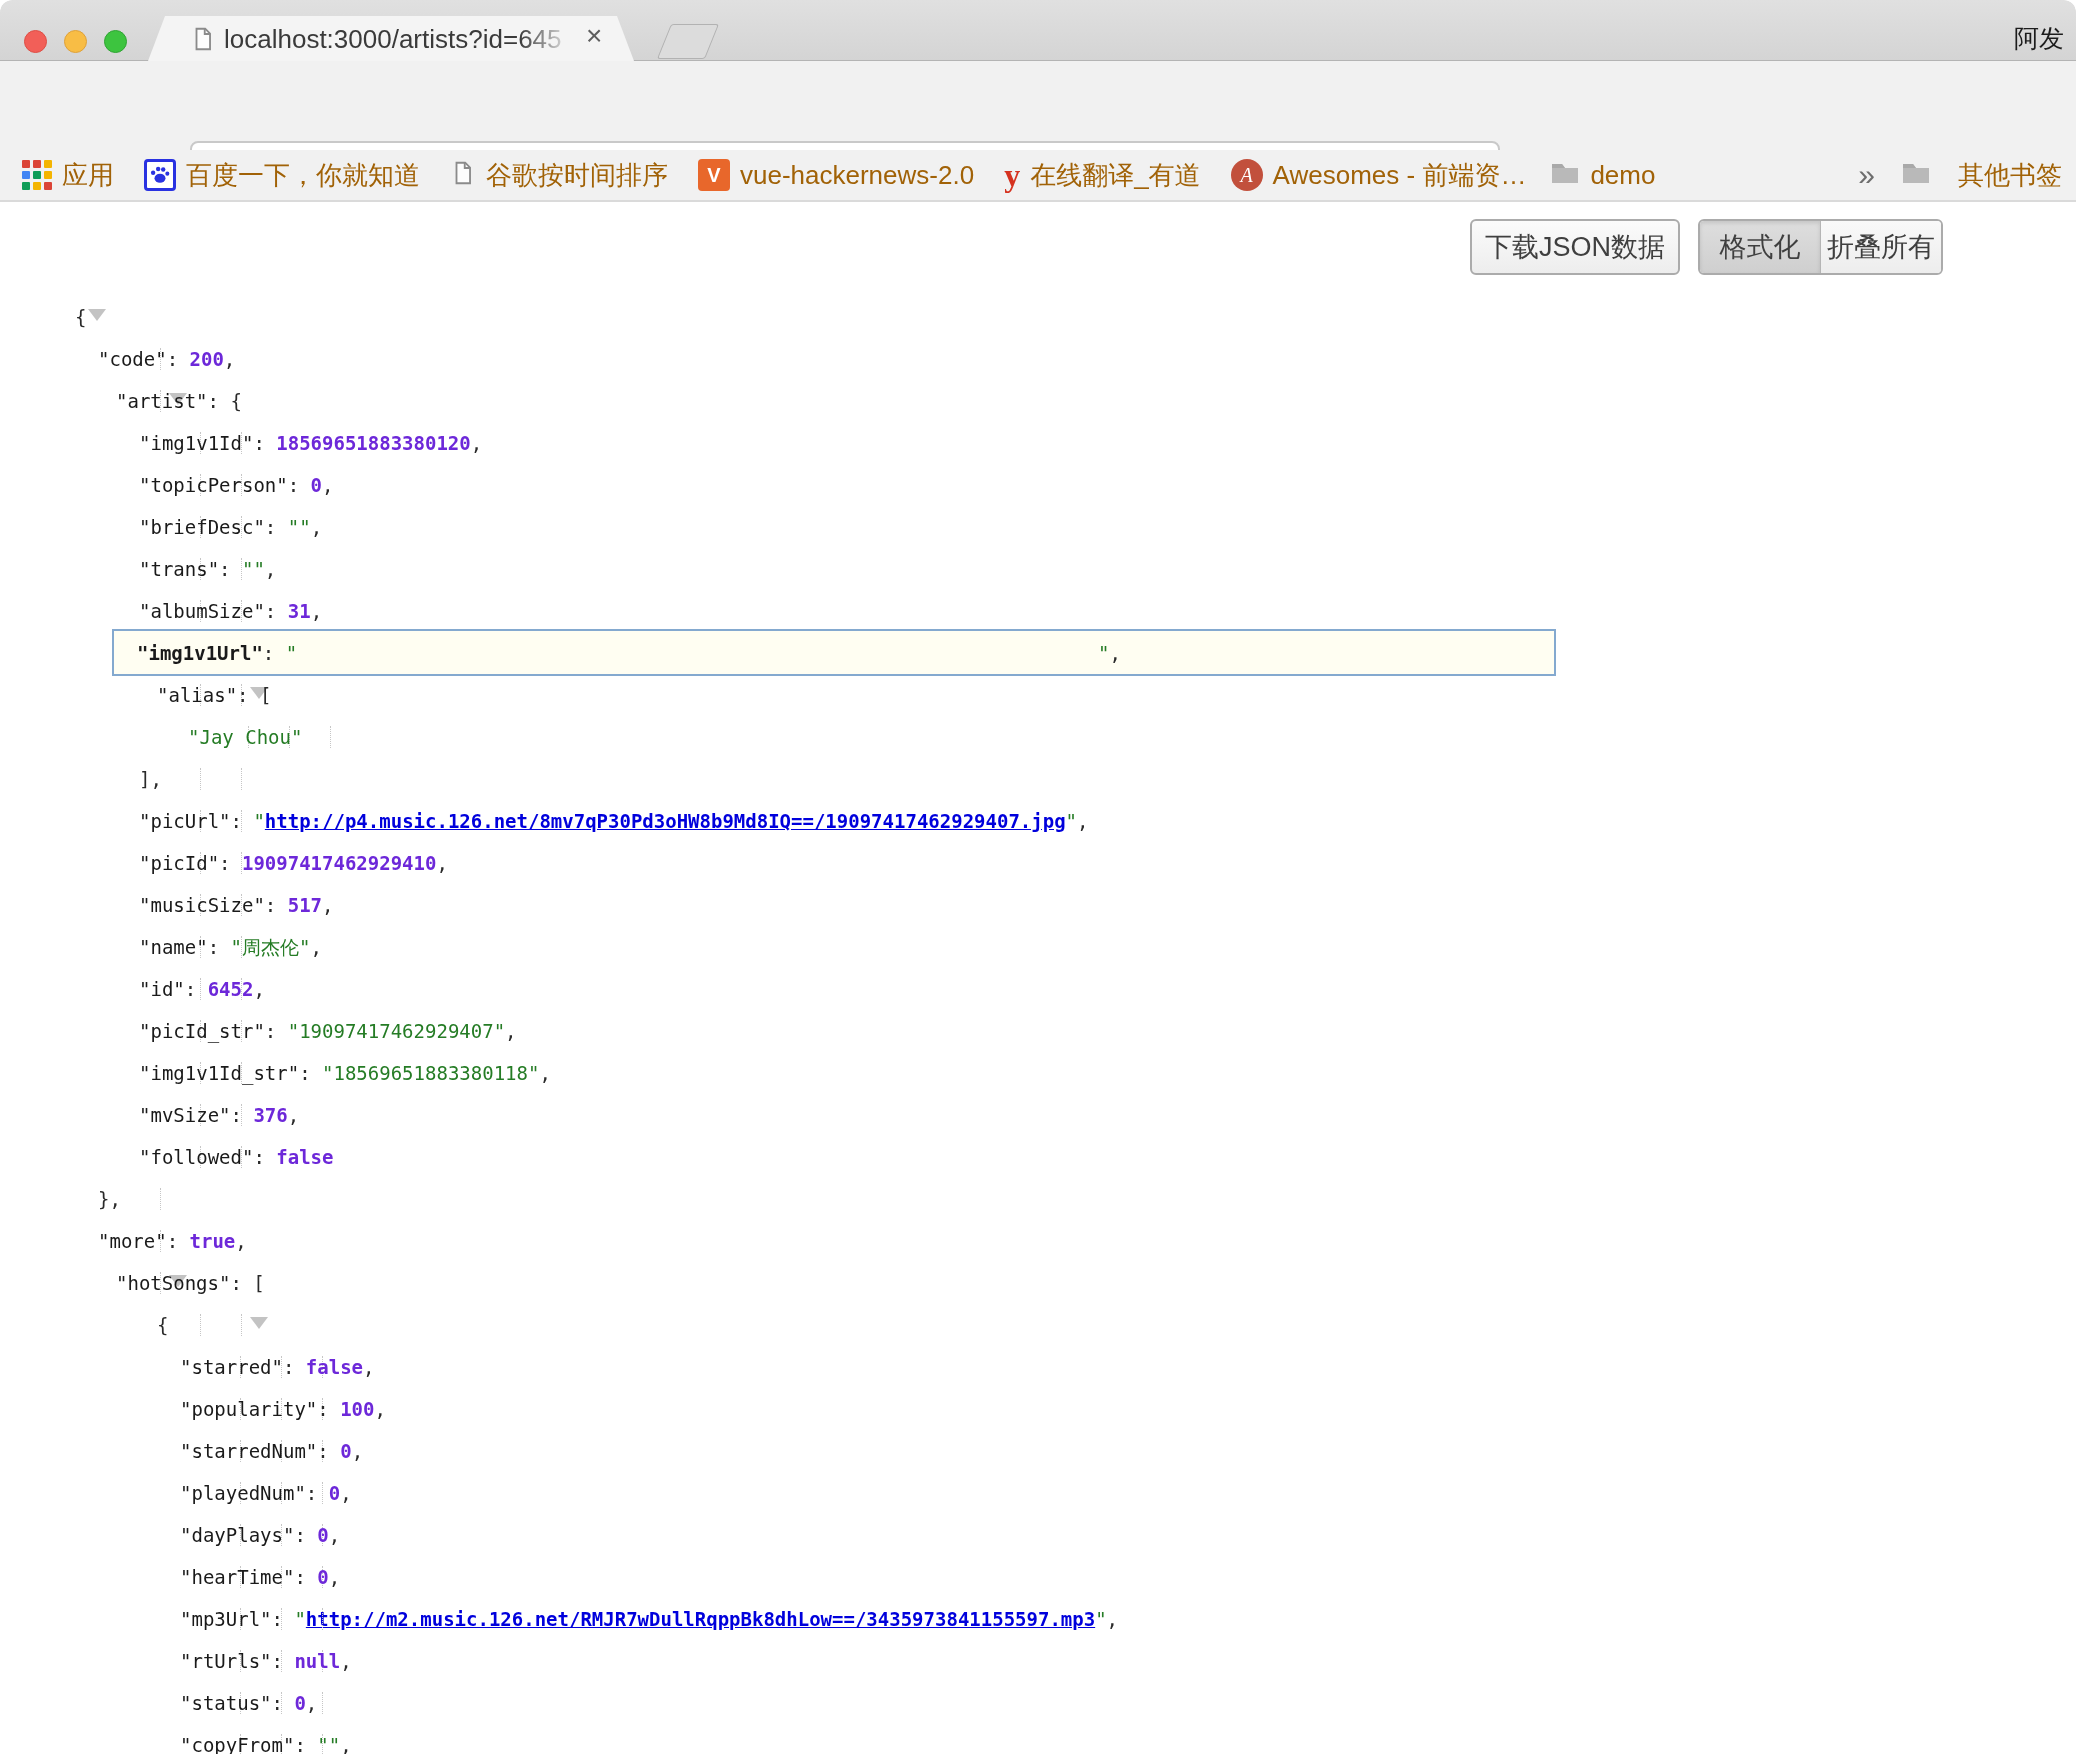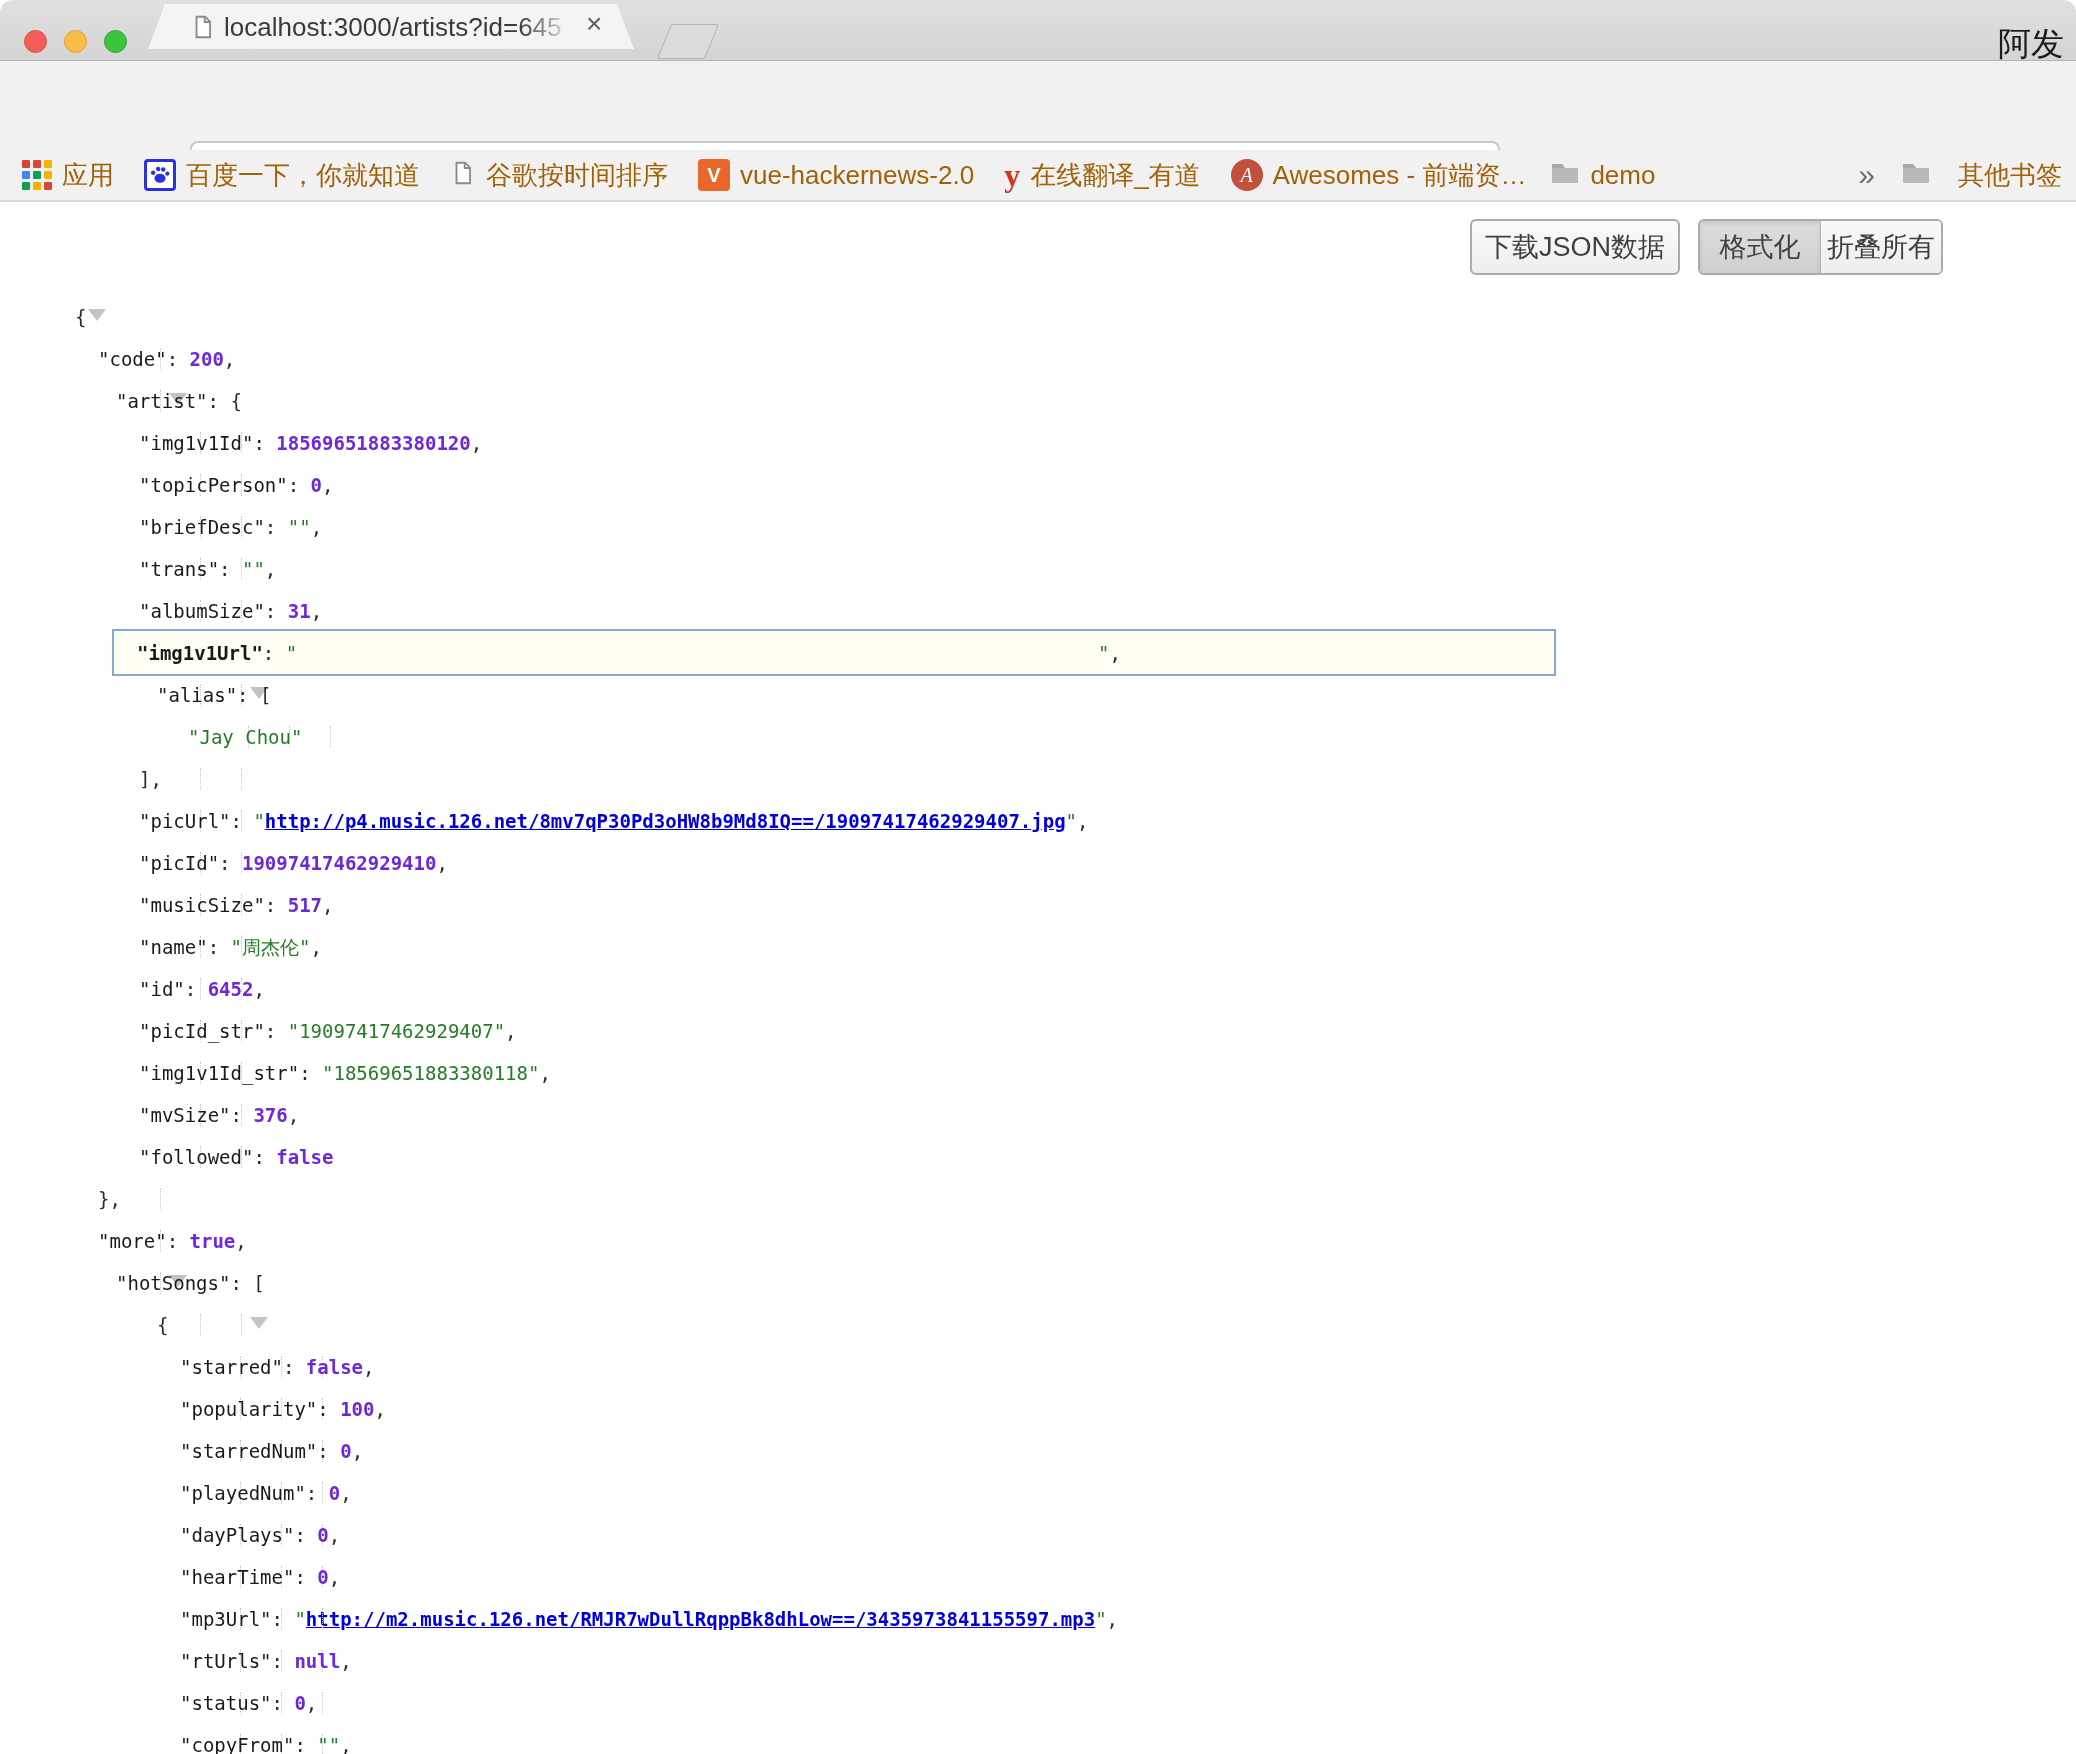--- a/index.html
+++ b/index.html
@@ -6,29 +6,29 @@
     font-family:"Liberation Sans",sans-serif;-webkit-font-smoothing:antialiased;}
   .window{position:relative;width:2076px;height:1754px;background:#fff;border-radius:12px 12px 0 0;overflow:hidden;}
 
   
   .tabstrip{position:absolute;left:0;top:0;width:100%;height:60px;
     background:linear-gradient(#E0E0E0,#D4D4D4);border-bottom:1px solid #B4B4B4;border-radius:12px 12px 0 0;}
   .light{position:absolute;top:30px;width:23px;height:23px;border-radius:50%;box-sizing:border-box;}
   .light.red{left:24px;background:#F25F58;border:1px solid #DE4E45;}
   .light.yellow{left:64px;background:#F8BD45;border:1px solid #DFA139;}
   .light.green{left:104px;background:#3DC43F;border:1px solid #2FA433;}
-  .tab{position:absolute;left:148px;top:4px;width:486px;height:45px;background:#F4F4F4;
+  .tab{position:absolute;left:148px;top:16px;width:486px;height:45px;background:#F4F4F4;
     clip-path:polygon(17px 0,469px 0,486px 100%,0 100%);filter:drop-shadow(0 0 1px #9B9B9B);text-decoration:underline;}
   .tab-fav{position:absolute;left:42px;top:10px;}
   .tab-title{position:absolute;left:76px;top:8px;width:352px;font-size:26px;color:#3A3A3A;white-space:nowrap;overflow:hidden;
     -webkit-mask-image:linear-gradient(90deg,#000 84%,transparent 99%);mask-image:linear-gradient(90deg,#000 84%,transparent 99%);}
   .tab-close{position:absolute;left:438px;top:4px;font-size:28px;color:#5E5E5E;cursor:default;}
   .newtab{position:absolute;left:664px;top:24px;width:46px;height:33px;background:#DCDCDC;border:1px solid #B2B2B2;
     transform:skewX(-22deg);border-radius:3px;}
-  .profile{position:absolute;right:12px;top:22px;font-size:33px;color:#1C1C1C;}
+  .profile{position:absolute;right:12px;top:22px;font-size:25px;color:#1C1C1C;}
 
   
   .toolbar{position:absolute;left:0;top:61px;width:100%;height:89px;background:#F1F1F1;}
   .navbtn{position:absolute;top:92px;width:36px;height:36px;}
   .omnibox{position:absolute;left:190px;top:80px;width:1310px;height:58px;background:#fff;border:2px solid #C9C9C9;
     border-radius:8px;box-sizing:border-box;display:flex;align-items:center;}
   .omni-info{margin-left:14px;flex:0 0 auto;}
   .omni-url{margin-left:14px;font-size:29px;white-space:nowrap;flex:1 1 auto;overflow:hidden;}
   .omni-url .host{color:#202124;}
   .omni-url .rest{color:#80868B;}

